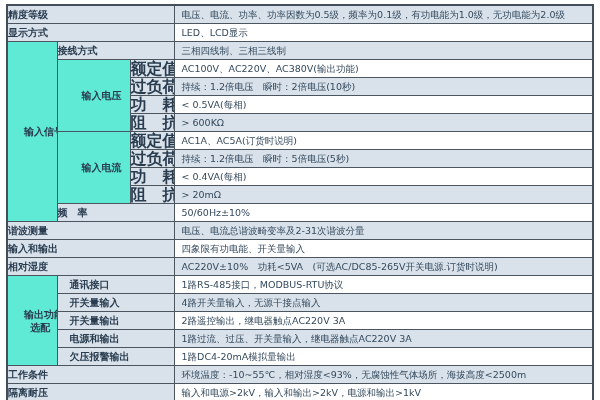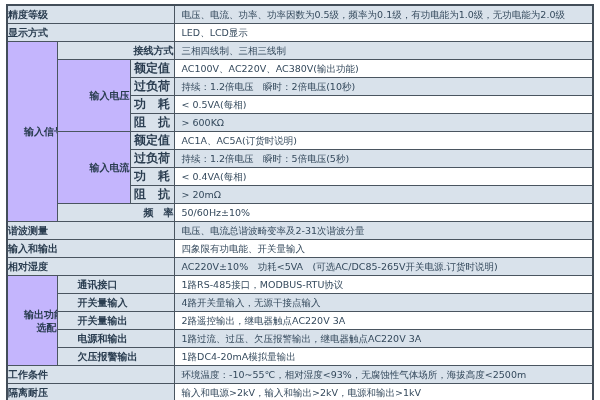--- a/index.html
+++ b/index.html
@@ -13,28 +13,28 @@
     border:2px solid #434e59;
   }
   td{
     border:1px solid #4a5560;height:17px;padding:0;
     overflow:hidden;white-space:nowrap;vertical-align:middle;
     font-size:9.5px;line-height:17px;
   }
   
   .lab{background:#d9e2eb;font-weight:bold;color:#2a3d50;font-size:10px;
        text-align:left;}
-  .grp{background:#c4b5fd;font-weight:bold;color:#2a3d50;font-size:10px;
-       text-align:right;padding-left:16px;line-height:13px;}
-  .sub3{background:#d9e2eb;font-weight:bold;color:#2a3d50;font-size:12px;
+  .grp{background:#5eead4;font-weight:bold;color:#2a3d50;font-size:10px;
+       text-align:center;padding-left:16px;line-height:13px;}
+  .sub3{background:#d9e2eb;font-weight:bold;color:#2a3d50;font-size:16px;
         text-align:center;padding-left:0;}
   .ctr{background:#d9e2eb;font-weight:bold;color:#2a3d50;font-size:10px;
-       text-align:right;padding-left:0;}
+       text-align:left;padding-left:0;}
   .sub2{background:#d9e2eb;font-weight:bold;color:#2a3d50;font-size:10px;
-        text-align:left;padding-left:20px;}
+        text-align:left;padding-left:12px;}
   
   .val{background:#ffffff;font-weight:normal;color:#34495c;padding-left:7px;}
   tr.alt .val{background:#d9e2eb;}
 </style>
 </head>
 <body>
 
 <table class="spec">
   <colgroup>
     <col style="width:50px">
@@ -133,21 +133,21 @@
     <td class="val">4路开关量输入，无源干接点输入</td>
   </tr>
 
   <tr>
     <td class="sub2" colspan="2">开关量输出</td>
     <td class="val">2路遥控输出，继电器触点AC220V 3A</td>
   </tr>
 
   <tr class="alt">
     <td class="sub2" colspan="2">电源和输出</td>
-    <td class="val">1路过流、过压、欠压报警输出，继电器触点AC220V 3A</td>
+    <td class="val">1路过流、过压、开关量输入，继电器触点AC220V 3A</td>
   </tr>
 
   <tr>
     <td class="sub2" colspan="2">欠压报警输出</td>
     <td class="val">1路DC4-20mA模拟量输出</td>
   </tr>
 
   <tr class="alt">
     <td class="lab" colspan="3">工作条件</td>
     <td class="val">环境温度：-10~55℃，相对湿度&lt;93%，无腐蚀性气体场所，海拔高度&lt;2500m</td>

